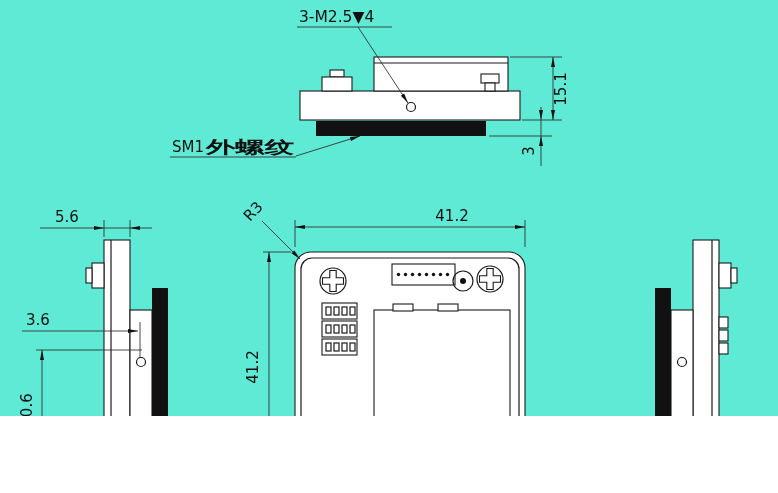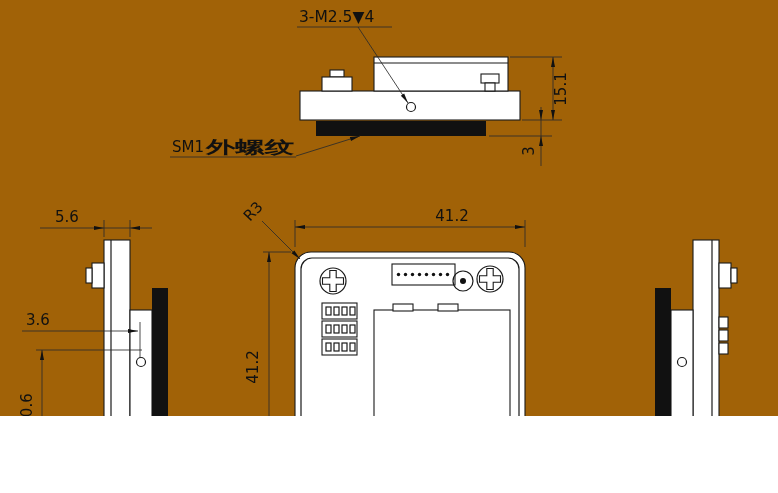--- a/index.html
+++ b/index.html
@@ -1,16 +1,16 @@
 <!DOCTYPE html>
 <html><head>
 <meta charset="utf-8">
 <style>
   html,body{margin:0;padding:0;background:#ffffff;}
-  .canvas{position:relative;width:778px;height:416px;background:#a16207;overflow:hidden;}
+  .canvas{position:relative;width:778px;height:416px;background:#5eead4;overflow:hidden;}
   svg{display:block;}
   .ol{fill:none;stroke:#1a1a1a;stroke-width:1.2;}
   .olf{fill:#ffffff;stroke:#1a1a1a;stroke-width:1.1;}
   .blk{fill:#111111;stroke:none;}
   .dl{fill:none;stroke:#2a2a2a;stroke-width:0.85;}
   text{font-family:"DejaVu Sans","Liberation Sans",sans-serif;fill:#111111;font-size:15px;}
   .cjk{font-size:17px;font-weight:700;}
   .cal{font-size:15.5px;}
 </style>
 </head>

